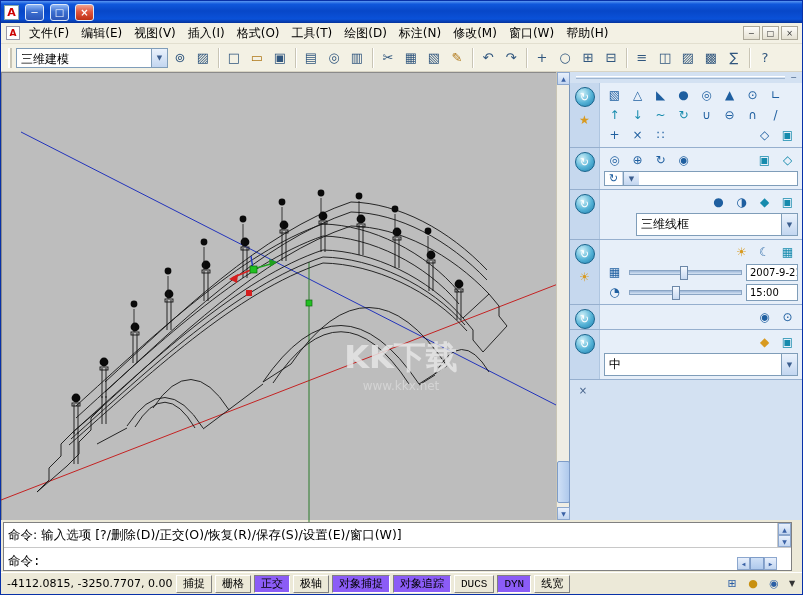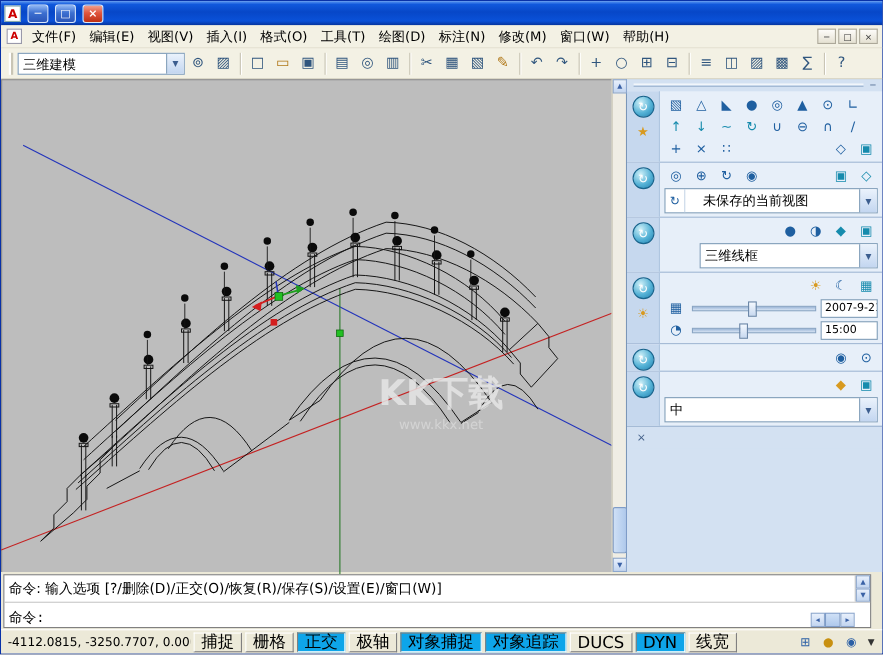--- a/index.html
+++ b/index.html
@@ -43,21 +43,21 @@
     width: 17px; height: 14px; margin-right: 2px; border: 1px solid #ACA899; background: linear-gradient(180deg,#FDFCF9,#E5E1D2);
     font-size: 8px; display: flex; align-items: center; justify-content: center; color: #333;
   }
 
   
   .toolbar {
     height: 28px; flex: 0 0 28px; background: #F3F1E4; display: flex; align-items: center;
     padding: 0 4px; gap: 1px; border-bottom: 1px solid #D8D4C4;
   }
   .grip { width: 4px; height: 20px; border-left: 2px solid #fff; border-right: 2px solid #C9C5B5; margin: 0 3px; }
-  .combo { display: flex; height: 20px; background: #fff; border: 1px solid #7F9DB9; align-items: stretch; gap: 12px; }
+  .combo { display: flex; height: 20px; background: #fff; border: 1px solid #7F9DB9; align-items: stretch; }
   .combo-ws { width: 152px; }
   .combo-val { flex: 1; padding: 2px 4px; font-size: 12px; white-space: nowrap; overflow: hidden; }
   .combo-btn {
     width: 16px; background: linear-gradient(180deg,#EAF2FC,#C3D6F0); border-left: 1px solid #7F9DB9;
     display: flex; align-items: center; justify-content: center; font-size: 7px; color: #3C5E8F;
   }
   .tbico {
     width: 22px; height: 22px; display: flex; align-items: center; justify-content: center;
     font-size: 13px; color: #30567E; border: 1px solid transparent;
   }
@@ -124,23 +124,23 @@
   .hthumb { width: 14px; height: 13px; background: linear-gradient(180deg,#CFE0F6,#AFC9EC); border: 1px solid #7E9CC8; }
 
   
   .statusbar {
     flex: 0 0 22px; height: 22px; background: #ECE9D8; border-top: 1px solid #FFFFFF;
     display: flex; align-items: center; padding: 0 4px; gap: 3px; font-size: 11px;
   }
   .coords { width: 168px; white-space: nowrap; overflow: hidden; font-size: 11px; padding-left: 2px; }
   .toggle {
     height: 18px; padding: 0 6px; display: flex; align-items: center; white-space: nowrap;
-    background: #ECE9D8; border: 1px solid; border-color: #FFFFFF #808080 #808080 #FFFFFF; font-size: 15px;
-  }
-  .toggle.pressed { border-color: #808080 #FFFFFF #FFFFFF #808080; background: #0ea5e9; }
+    background: #ECE9D8; border: 1px solid; border-color: #FFFFFF #808080 #808080 #FFFFFF; font-size: 11px; font-family: Liberation Mono, monospace;
+  }
+  .toggle.pressed { border-color: #808080 #FFFFFF #FFFFFF #808080; background: #8b5cf6; }
   .sb-spring { flex: 1; }
   .sbico { width: 18px; height: 18px; display: flex; align-items: center; justify-content: center; font-size: 11px; }
   .sbico.gold { color: #C89010; }
   .sbico.blue { color: #2B5FA5; }
   .sb-arrow { font-size: 8px; color: #333; width: 12px; text-align: center; }
 </style>
 </head>
 <body>
 
 <div class="app">
@@ -383,21 +383,20 @@
             <span class="dico">◎</span>
             <span class="dico">⊕</span>
             <span class="dico">↻</span>
             <span class="dico">◉</span>
             <span class="spring"></span>
             <span class="dico teal">▣</span>
             <span class="dico teal">◇</span>
           </div>
           <div class="combo dash-combo combo-view">
             <span class="combo-pre">↻</span>
-            <span class="combo-val">未保存的当前视图</span>
             <span class="combo-btn">▼</span>
           </div>
         </div>
       </div>
 
       <div class="panel">
         <div class="pleft">
             <span class="rico">↻</span>
           </div>
         <div class="pbody">

